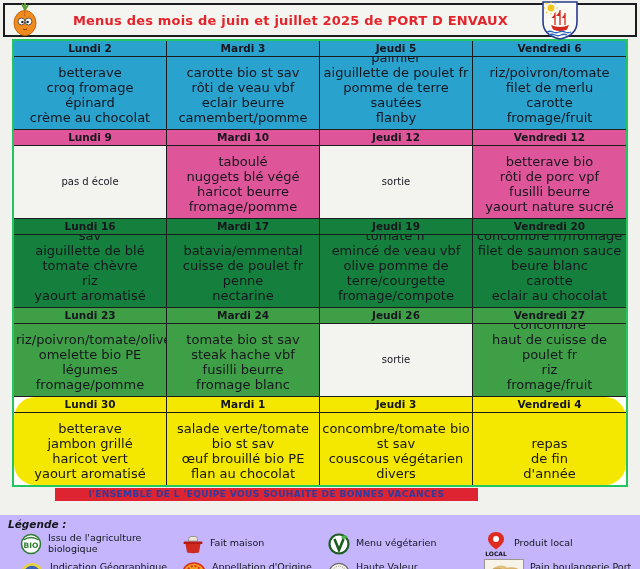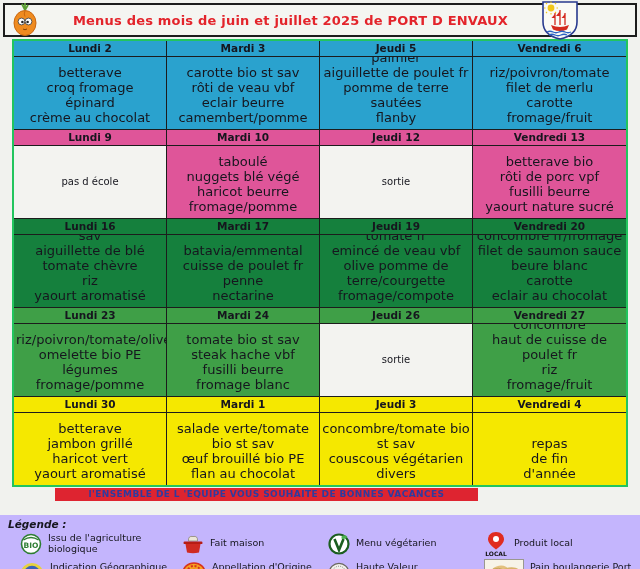--- a/index.html
+++ b/index.html
@@ -28,21 +28,21 @@
     color: #e3242b;
     font-weight: bold;
     font-size: 13px;
     letter-spacing: 0.2px;
   }
   .crest { margin-right: 56px; display: flex; align-items: center; }
 
   
   .menu-table { margin: 0 12px; border: 2px solid #22c55e; background: #fff; }
   .week { border-bottom: 1.5px solid #1c1c1c; }
-  .week:last-child { border-bottom: none; }
+  .week:last-child { border-bottom: none; border-radius: 21px; }
   .week-header {
     display: grid;
     grid-template-columns: repeat(4, 1fr);
     border-bottom: 1.5px solid #1c1c1c;
   }
   .hcell {
     height: 15px;
     line-height: 14px;
     text-align: center;
     font-weight: bold;
@@ -167,21 +167,21 @@
             <span class="menu-item">carotte</span>
             <span class="menu-item">fromage/fruit</span>
           </div>
         </div>
       </div>
       <div class="week" style="background: rgb(223, 85, 153);">
         <div class="week-header">
           <div class="hcell">Lundi 9</div>
           <div class="hcell">Mardi 10</div>
           <div class="hcell">Jeudi 12</div>
-          <div class="hcell">Vendredi 13</div>
+          <div class="hcell">Vendredi 12</div>
         </div>
         <div class="week-body">
           <div class="bcell note">
             <span class="menu-item">pas d école</span>
           </div>
           <div class="bcell">
             <span class="menu-item">taboulé</span>
             <span class="menu-item">nuggets blé végé</span>
             <span class="menu-item">haricot beurre</span>
             <span class="menu-item">fromage/pomme</span>

